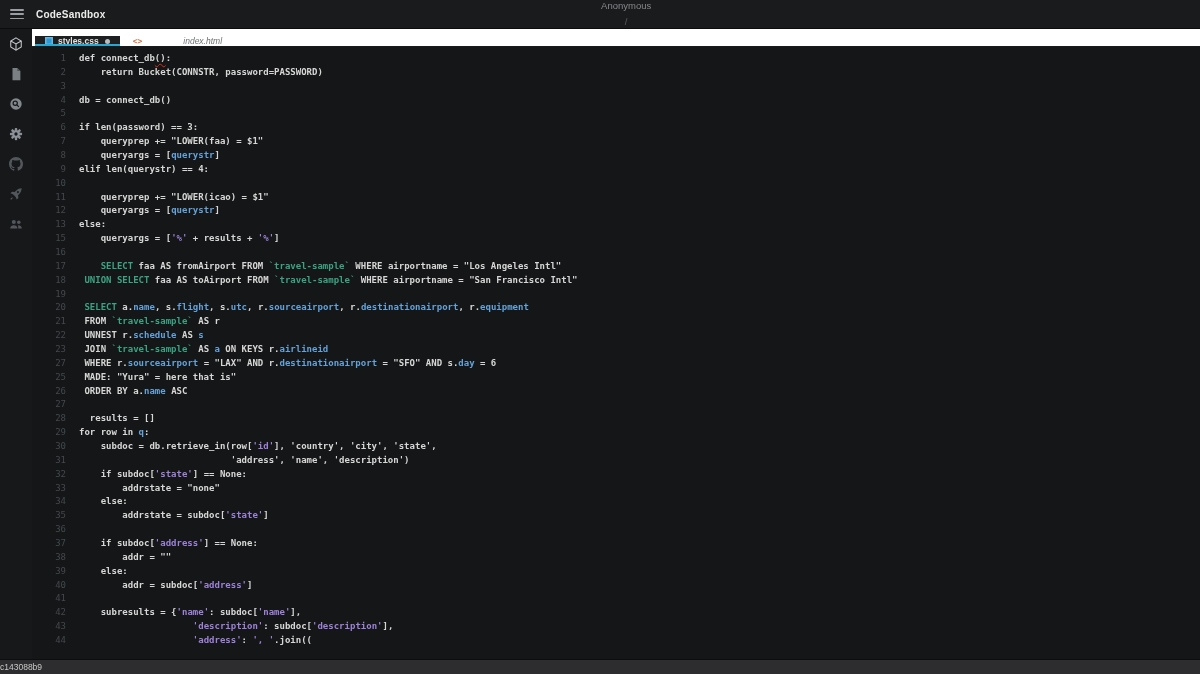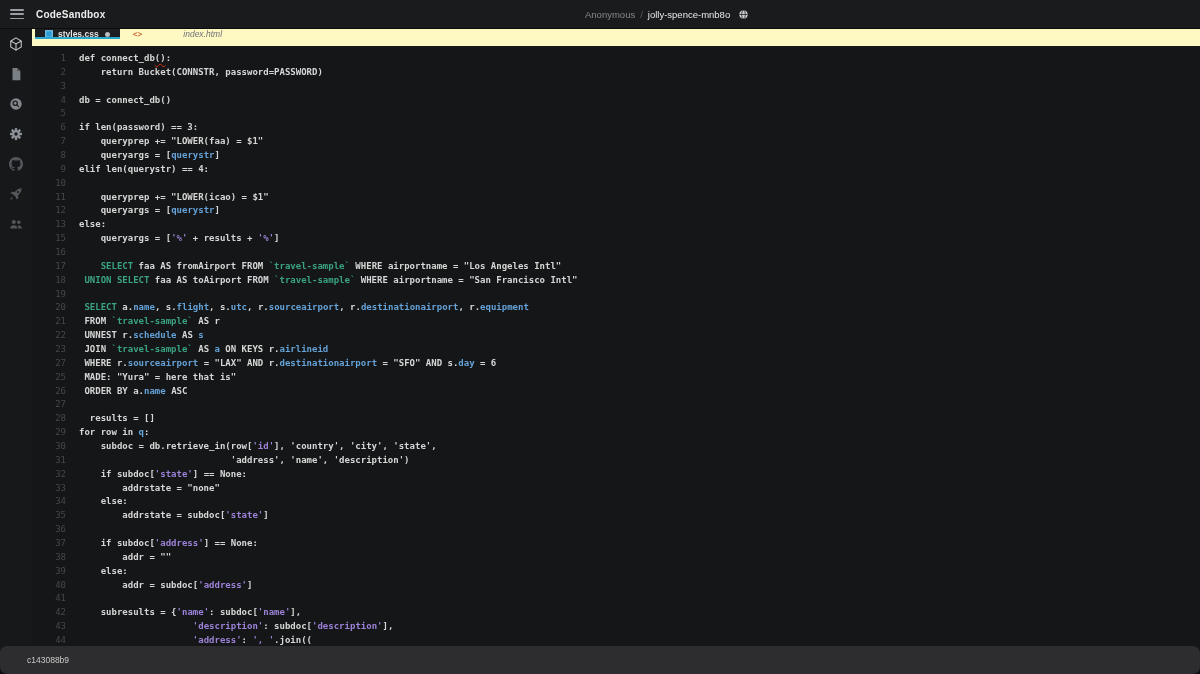--- a/index.html
+++ b/index.html
@@ -6,35 +6,35 @@
   body{width:1200px;height:674px;position:relative;overflow:hidden;
        font-family:"Liberation Sans",sans-serif;-webkit-font-smoothing:antialiased;}
 
   
   .header{position:absolute;top:0;left:0;right:0;height:28px;background:#1a1b1c;
           border-bottom:1px solid #0c0c0c;display:flex;align-items:center;}
   .menu-btn{width:14px;height:10px;margin-left:10px;display:flex;flex-direction:column;
             justify-content:space-between;cursor:pointer;}
   .menu-btn i{display:block;height:1.5px;background:#9a9ea2;border-radius:1px;}
   .app-title{color:#ececec;font-size:10px;font-weight:600;margin-left:12px;letter-spacing:.2px;}
-  .user-group{position:absolute;left:585px;top:0;height:28px;display:flex;align-items:center;gap:5px;font-size:9.5px;}
+  .user-group{position:absolute;left:585px;top:0;height:28px;display:flex;align-items:center;gap:5px;font-size:9.5px;flex-direction:column;}
   .user-name{color:#85888b;}
   .user-sep{color:#5a5d60;}
   .sandbox-name{color:#e8e8e8;}
   .globe{width:11px;height:11px;margin-left:3px;}
 
   
   .sidebar{position:absolute;left:0;top:29px;bottom:15px;width:32px;background:#17181a;
            display:flex;flex-direction:column;align-items:center;padding-top:8px;gap:16px;}
   .side-item{width:14px;height:14px;cursor:pointer;}
   .side-item svg{display:block;width:14px;height:14px;}
 
   
-  .tabbar{position:absolute;left:32px;top:29px;right:0;height:17px;background:#fef9c3;
-          display:flex;align-items:flex-start;border-bottom:1px solid #191a1b;}
+  .tabbar{position:absolute;left:32px;top:29px;right:0;height:17px;background:#ffffff;
+          display:flex;align-items:flex-end;border-bottom:1px solid #191a1b;}
   .tab{display:flex;align-items:center;gap:5px;padding:0 10px;margin-left:3px;cursor:pointer;position:relative;}
   .tab.active{background:#1d1f20;margin-left:3px;}
   .tab.active::after{content:"";position:absolute;left:0;right:0;bottom:0;height:2px;background:var(--accent-tab);}
   .tab-label{font-size:8.5px;color:#e3e3e3;font-weight:600;}
   .tab.inactive .tab-label{color:#6f7377;font-weight:400;font-style:italic;margin-left:36px;}
   .css-icon{width:8px;height:8px;background:var(--tab-css-icon);box-shadow:inset 0 0 0 1.5px rgba(255,255,255,.28);}
   .html-icon{font-size:8px;font-weight:700;color:var(--tab-html-icon);font-family:"DejaVu Sans Mono",monospace;font-style:normal;}
   .mod-dot{width:5px;height:5px;border-radius:50%;background:#b9bdc1;margin-left:1px;}
 
   
@@ -45,22 +45,22 @@
       color:#43484d;font:400 9px "DejaVu Sans Mono",monospace;user-select:none;}
   .code{margin:0;font:600 9px "DejaVu Sans Mono",monospace;color:var(--code-default);}
   .tk-w{color:var(--code-default);}
   .tk-b{color:var(--code-blue);}
   .tk-t{color:var(--code-teal);}
   .tk-p{color:var(--code-purple);}
   .tk-sq{color:var(--code-default);text-decoration:underline wavy var(--error-red);
          text-decoration-thickness:1px;text-underline-offset:2px;}
 
   
-  .statusbar{position:absolute;left:0;right:0;bottom:0;height:28px;background:#2d2d2f;
-             display:flex;align-items:center;padding-left:27px;border-radius:7px;}
+  .statusbar{position:absolute;left:0;right:0;bottom:0;height:14px;background:#2d2d2f;
+             display:flex;align-items:center;}
   .status-text{font-size:8.5px;color:#c9c9c9;}
 </style>
 </head>
 <body>
 
 <div class="header">
   <div class="menu-btn">
       <i></i>
       <i></i>
       <i></i>

